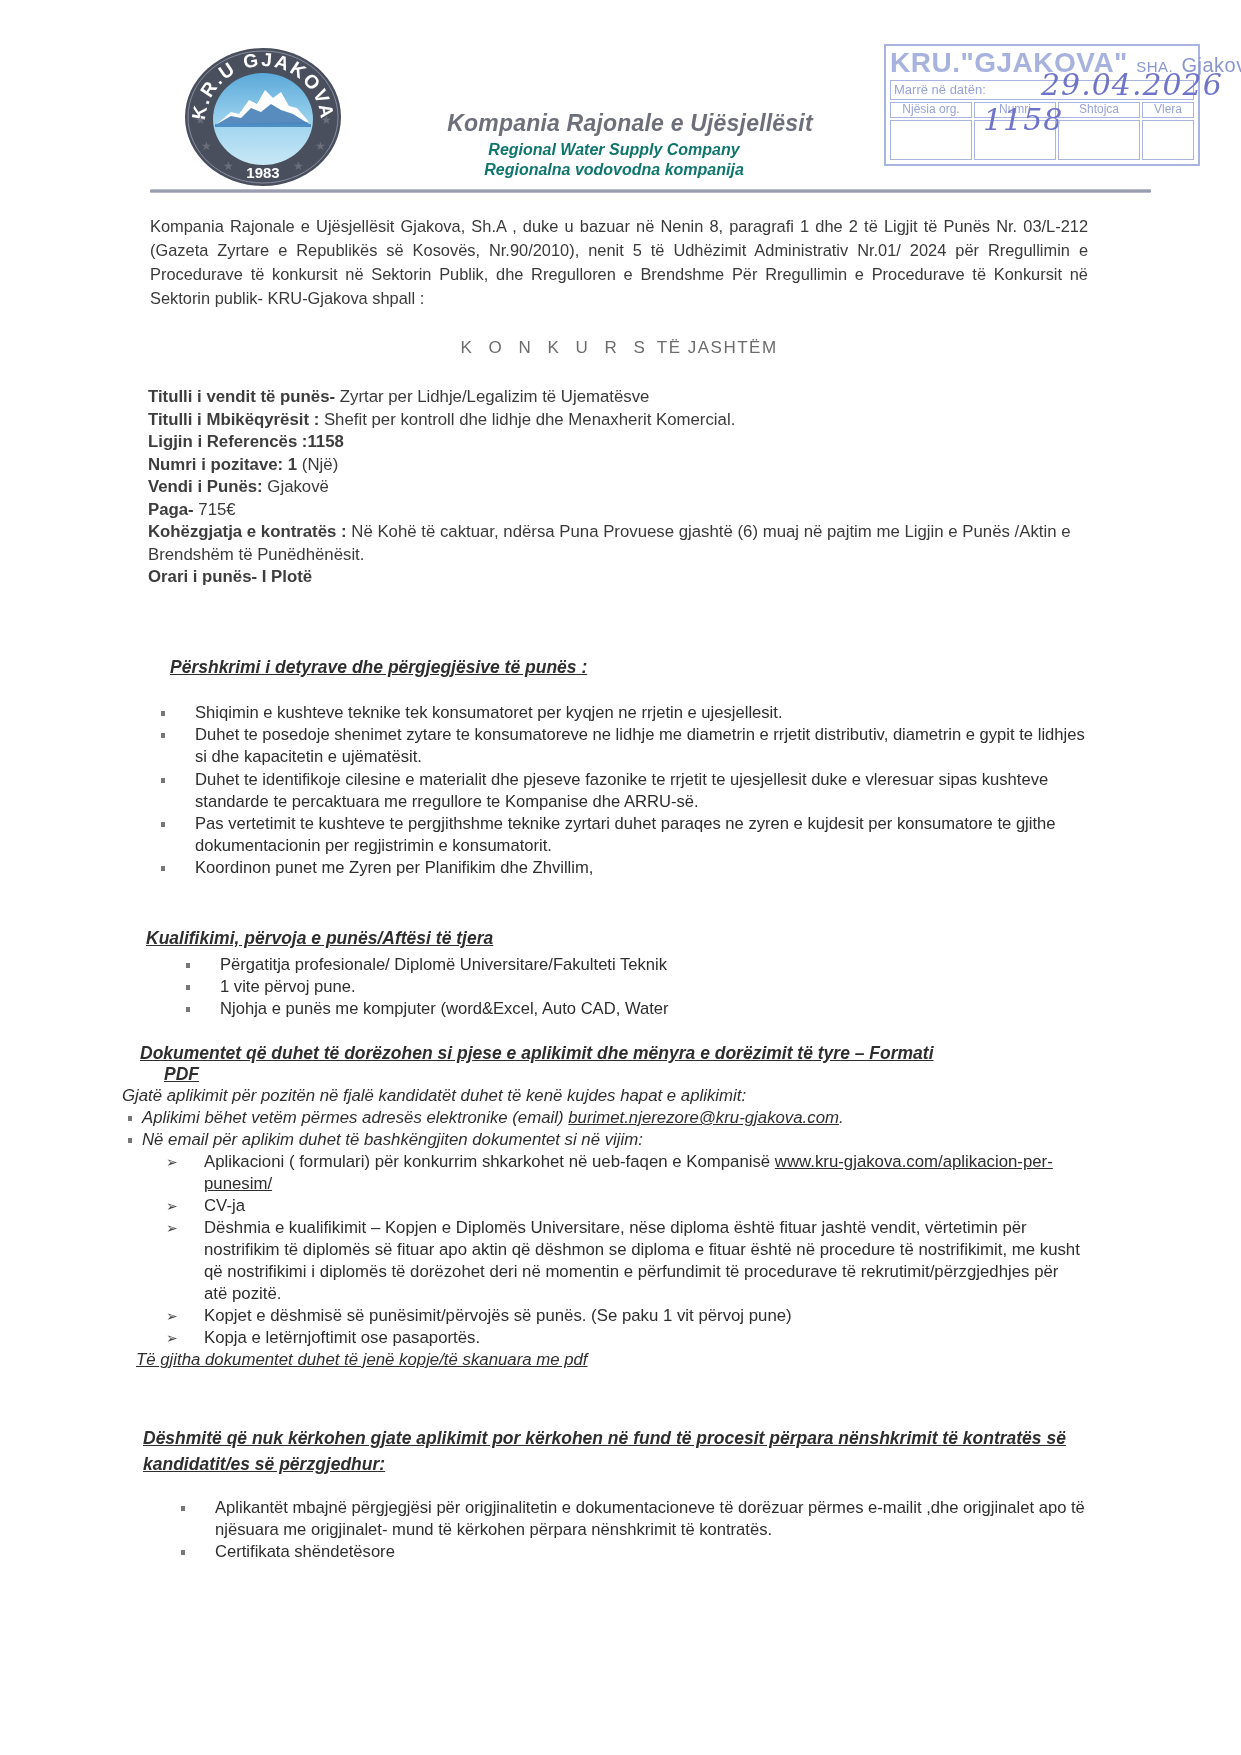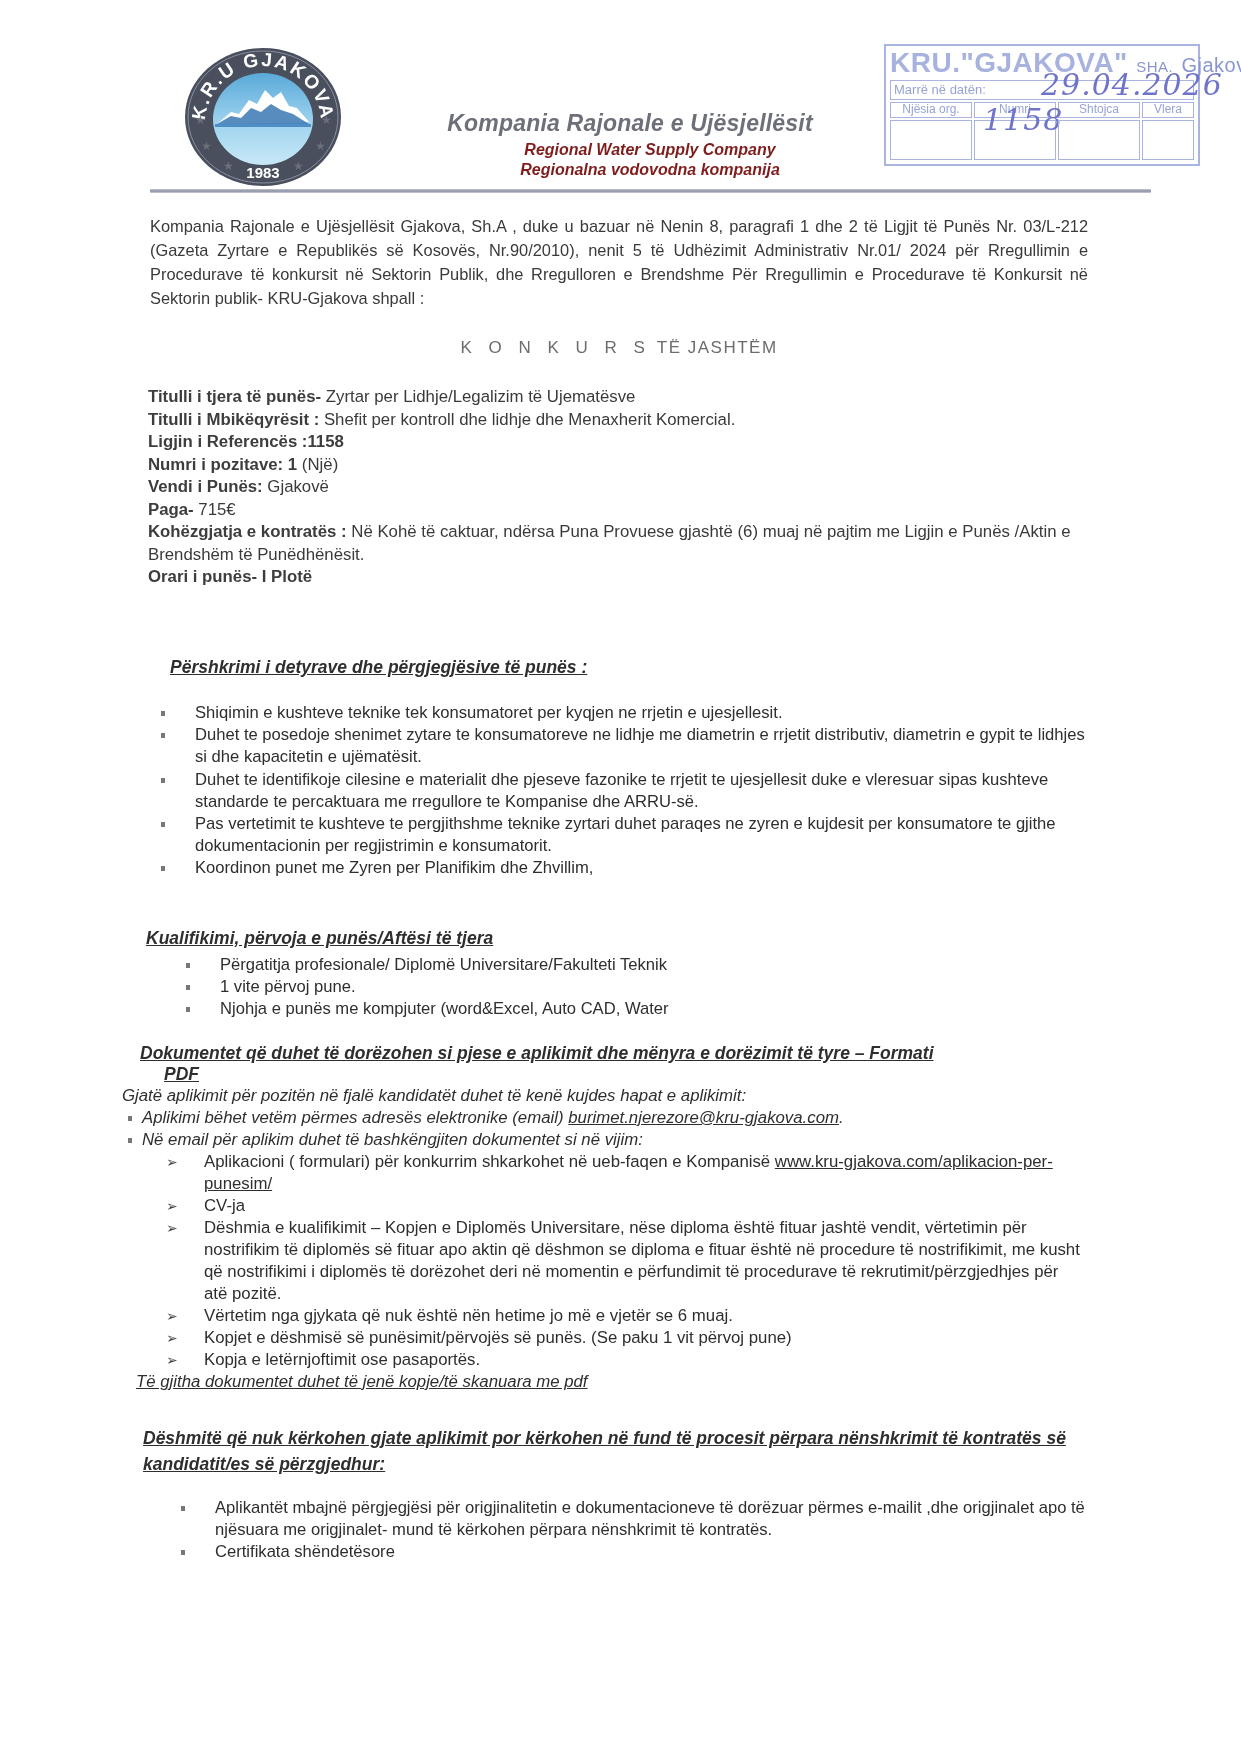--- a/index.html
+++ b/index.html
@@ -4,22 +4,22 @@
 <style>
   html, body { margin:0; padding:0; background:#ffffff; }
   body { width:1241px; height:1755px; position:relative; overflow:hidden; color:#2b2b2b;
          font-family:"Liberation Sans Narrow","Liberation Sans", sans-serif; }
   .abs { position:absolute; }
 
   
   .logo { left:183px; top:46px; width:160px; height:142px; }
   .hdr-title { left:410px; top:110px; width:440px; text-align:center; font-style:italic; font-weight:bold;
                font-family:"Liberation Sans", sans-serif; color:#6d6f7a; font-size:23px; letter-spacing:0.2px; white-space:nowrap; }
-  .hdr-sub { left:450px; width:400px; text-align:center; font-style:italic; font-weight:bold;
-             font-family:"Liberation Sans", sans-serif; color:#7f1d1d; font-size:16px; white-space:nowrap; }
+  .hdr-sub { left:414px; width:400px; text-align:center; font-style:italic; font-weight:bold;
+             font-family:"Liberation Sans", sans-serif; color:#0f766e; font-size:16px; white-space:nowrap; }
   .hdr-sub.s1 { top:141px; }
   .hdr-sub.s2 { top:161px; }
   .sep { left:150px; top:189px; width:1001px; height:4px;
          background:linear-gradient(180deg,#c9ccd6 0%,#8a8ea0 50%,#c9ccd6 100%); border-radius:1px; }
 
   
   .stamp { left:884px; top:44px; width:316px; height:122px; border:2px solid #aab4e0; color:#8391cf;
            font-family:"Liberation Sans", sans-serif; box-sizing:border-box; }
   .stamp-title { position:absolute; left:4px; top:1px; font-size:28px; font-weight:bold; letter-spacing:0.5px; color:#a8b2df; white-space:nowrap; }
   .stamp-title .small { font-size:15px; font-weight:normal; color:#8a96d0; }
@@ -129,21 +129,21 @@
 </div>
 
 <div class="abs intro">Kompania  Rajonale e Ujësjellësit Gjakova, Sh.A , duke u bazuar  në Nenin 8, paragrafi 1 dhe 2 të Ligjit të Punës Nr. 03/L-212 (Gazeta Zyrtare e Republikës së Kosovës, Nr.90/2010), nenit 5 të Udhëzimit Administrativ Nr.01/ 2024 për Rregullimin e Procedurave të konkursit në Sektorin Publik, dhe Rregulloren e Brendshme Për Rregullimin e Procedurave të Konkursit në Sektorin publik- KRU-Gjakova shpall :</div>
 
 <div class="abs konkurs">
   <span class="sp">K O N K U R S</span>
   <span>TË JASHTËM</span>
 </div>
 
 <div class="abs fields">
-  <div class="row"><b>Titulli i tjera të punës-</b><span> Zyrtar per Lidhje/Legalizim të Ujematësve</span></div>
+  <div class="row"><b>Titulli i vendit të punës-</b><span> Zyrtar per Lidhje/Legalizim të Ujematësve</span></div>
   <div class="row"><b>Titulli i Mbikëqyrësit :</b><span> Shefit per kontroll dhe lidhje dhe Menaxherit Komercial.</span></div>
   <div class="row"><b>Ligjin i Referencës :1158</b><span></span></div>
   <div class="row"><b>Numri i pozitave: 1</b><span> (Një)</span></div>
   <div class="row"><b>Vendi i Punës:</b><span>  Gjakovë</span></div>
   <div class="row"><b>Paga-</b><span> 715€</span></div>
   <div class="row wrap"><b>Kohëzgjatja e kontratës :</b><span>  Në Kohë të caktuar, ndërsa Puna Provuese gjashtë (6) muaj në pajtim me Ligjin e Punës /Aktin e Brendshëm të Punëdhënësit.</span></div>
   <div class="row"><b>Orari  i punës-  I Plotë</b><span></span></div>
 </div>
 
 <div class="abs sec-head sec1">Përshkrimi i detyrave dhe përgjegjësive të punës :</div>
@@ -172,21 +172,20 @@
   <div class="bl">
     <span>Aplikimi bëhet vetëm përmes adresës elektronike (email) </span><a>burimet.njerezore@kru-gjakova.com</a><span>.</span>
   </div>
   <div class="bl">
     <span>Në email për aplikim duhet të bashkëngjiten dokumentet si në vijim:</span>
   </div>
   <ul class="arr">
     <li><span>Aplikacioni ( formulari) për konkurrim shkarkohet në ueb-faqen e Kompanisë </span><a>www.kru-gjakova.com/aplikacion-per-punesim/</a></li>
     <li><span>CV-ja</span></li>
     <li><span>Dëshmia e kualifikimit – Kopjen e Diplomës Universitare, nëse diploma është fituar jashtë vendit, vërtetimin për nostrifikim të diplomës së fituar apo aktin që dëshmon se diploma e fituar është në procedure të nostrifikimit, me kusht që nostrifikimi i diplomës të dorëzohet deri në momentin e përfundimit të procedurave të rekrutimit/përzgjedhjes për atë pozitë.</span></li>
-    <li><span>Vërtetim nga gjykata që nuk është nën hetime jo më e vjetër se 6 muaj.</span></li>
     <li><span>Kopjet e dëshmisë së punësimit/përvojës së punës. (Se paku 1 vit përvoj pune)</span></li>
     <li><span>Kopja e letërnjoftimit ose pasaportës.</span></li>
   </ul>
   <div class="it closing">Të gjitha dokumentet duhet të jenë kopje/të skanuara me pdf</div>
 </div>
 
 <div class="abs sec-head sec4">Dëshmitë që nuk kërkohen gjate aplikimit por kërkohen në fund të procesit përpara nënshkrimit të kontratës së kandidatit/es së përzgjedhur:</div>
 <ul class="abs sq list4">
   <li>Aplikantët mbajnë përgjegjësi për origjinalitetin e dokumentacioneve të dorëzuar përmes e-mailit ,dhe origjinalet apo të njësuara me origjinalet- mund të kërkohen përpara nënshkrimit të kontratës.</li>
   <li>Certifikata shëndetësore</li>

